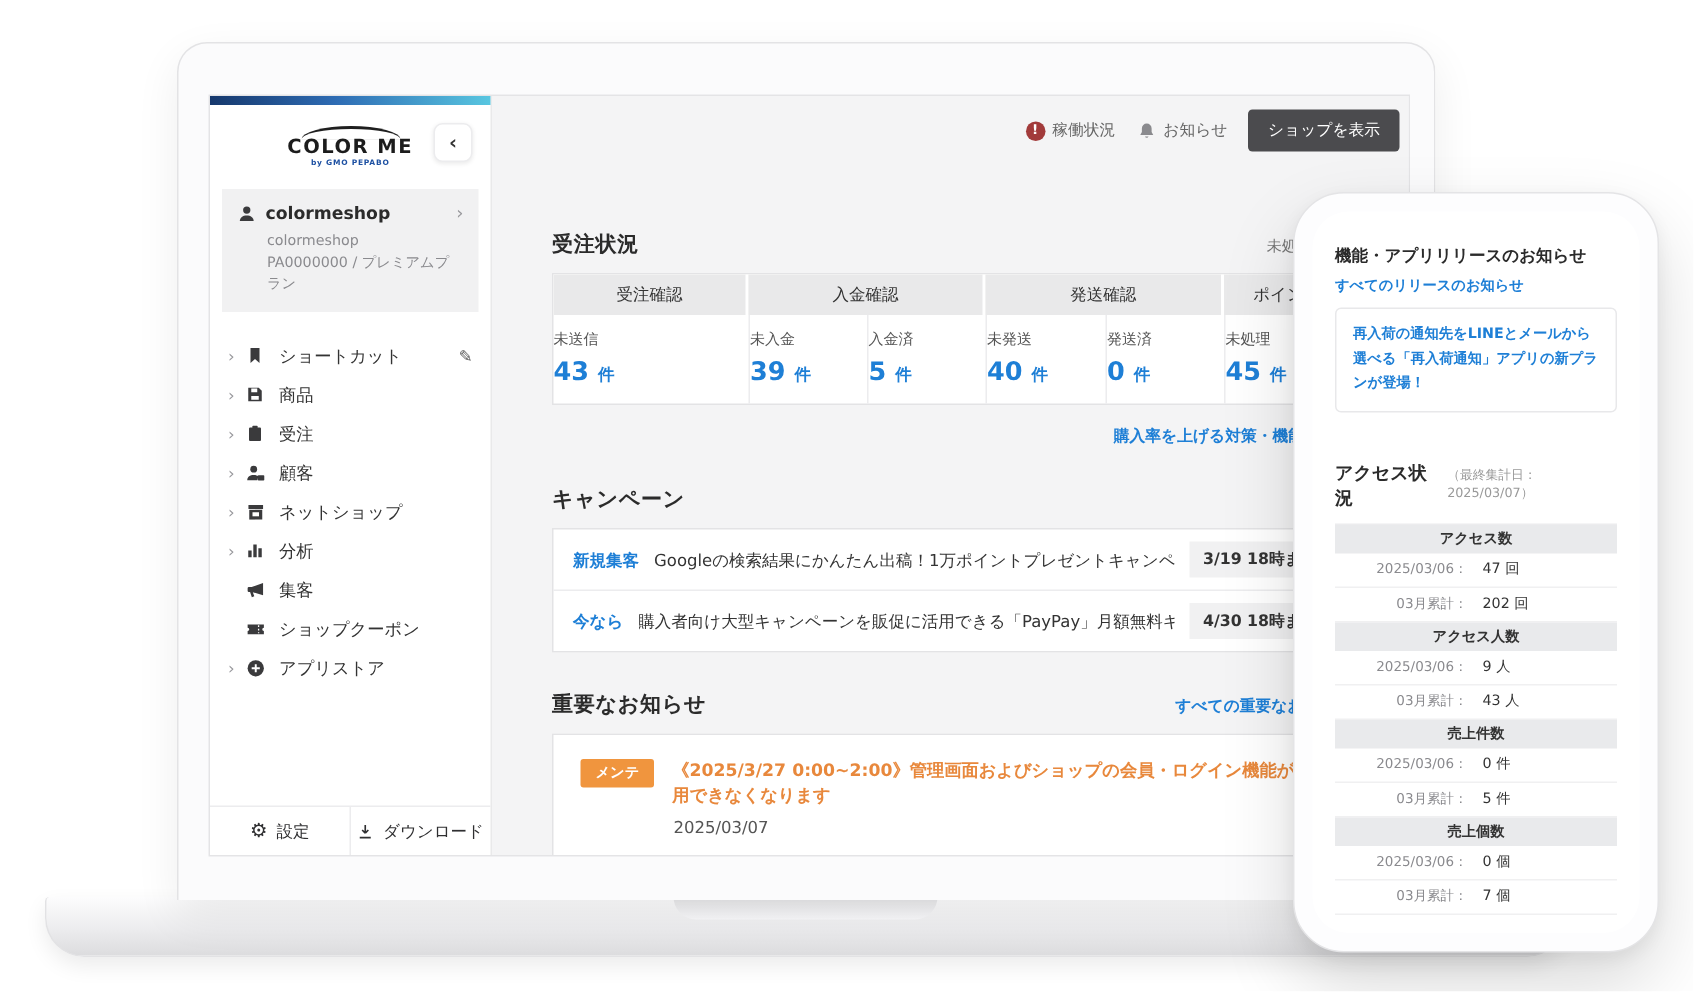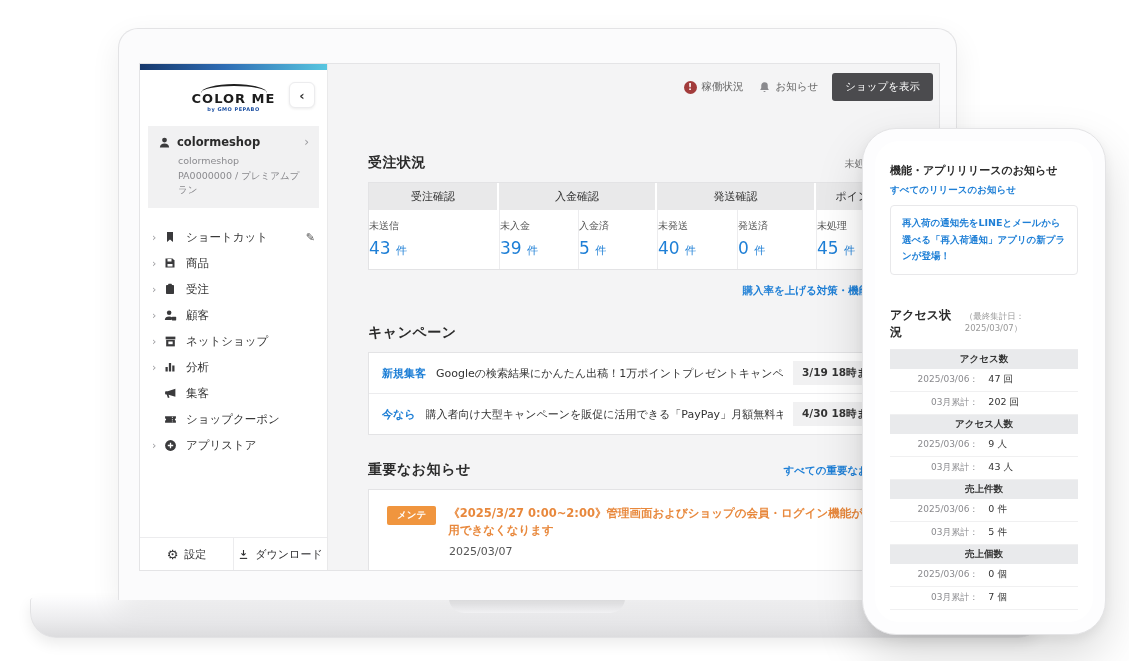--- a/index.html
+++ b/index.html
@@ -66,21 +66,21 @@
   .card { background:#fff; border:1px solid #e3e3e5; }
 
   .ord-head { display:grid; grid-template-columns:130px 158px 159px 1fr; background:#fff; }
   .ord-head > div { background:#e9e9ea; text-align:center; font-size:11px; font-weight:normal; color:#333;
     padding:6px 0; border-right:2px solid #fff; white-space:nowrap; }
   .ord-head > div:last-child { border-right:none; }
   .ord-body { display:grid; grid-template-columns:130px 79px 79px 80px 79px 1fr; }
   .ord-cell { text-align:left; padding:9px 0 11px; border-left:1px solid #ececee; white-space:nowrap; }
   .ord-cell:first-child { border-left:none; }
   .ord-label { font-size:10px; color:#555; margin-bottom:5px; }
-  .ord-num { font-size:17px; color:#1e7fd6; cursor:pointer; }
+  .ord-num { font-size:17px; color:#1e7fd6; cursor:pointer;font-weight:bold; }
   .ord-unit { font-size:11px; color:#1e7fd6; }
   .ord-foot { text-align:right; margin-top:9px; }
 
   .camp-row { display:flex; align-items:center; gap:10px; padding:8px 13px; cursor:pointer; }
   .camp-row + .camp-row { border-top:1px solid #ececee; }
   .camp-tag { font-size:11px; font-weight:bold; color:#1e7fd6; white-space:nowrap; }
   .camp-text { font-size:11px; color:#333; white-space:nowrap; overflow:hidden; }
   .camp-badge { margin-left:auto; background:#f1f1f2; font-size:10.5px; font-weight:bold; color:#333;
     padding:5px 9px; white-space:nowrap; }
 

